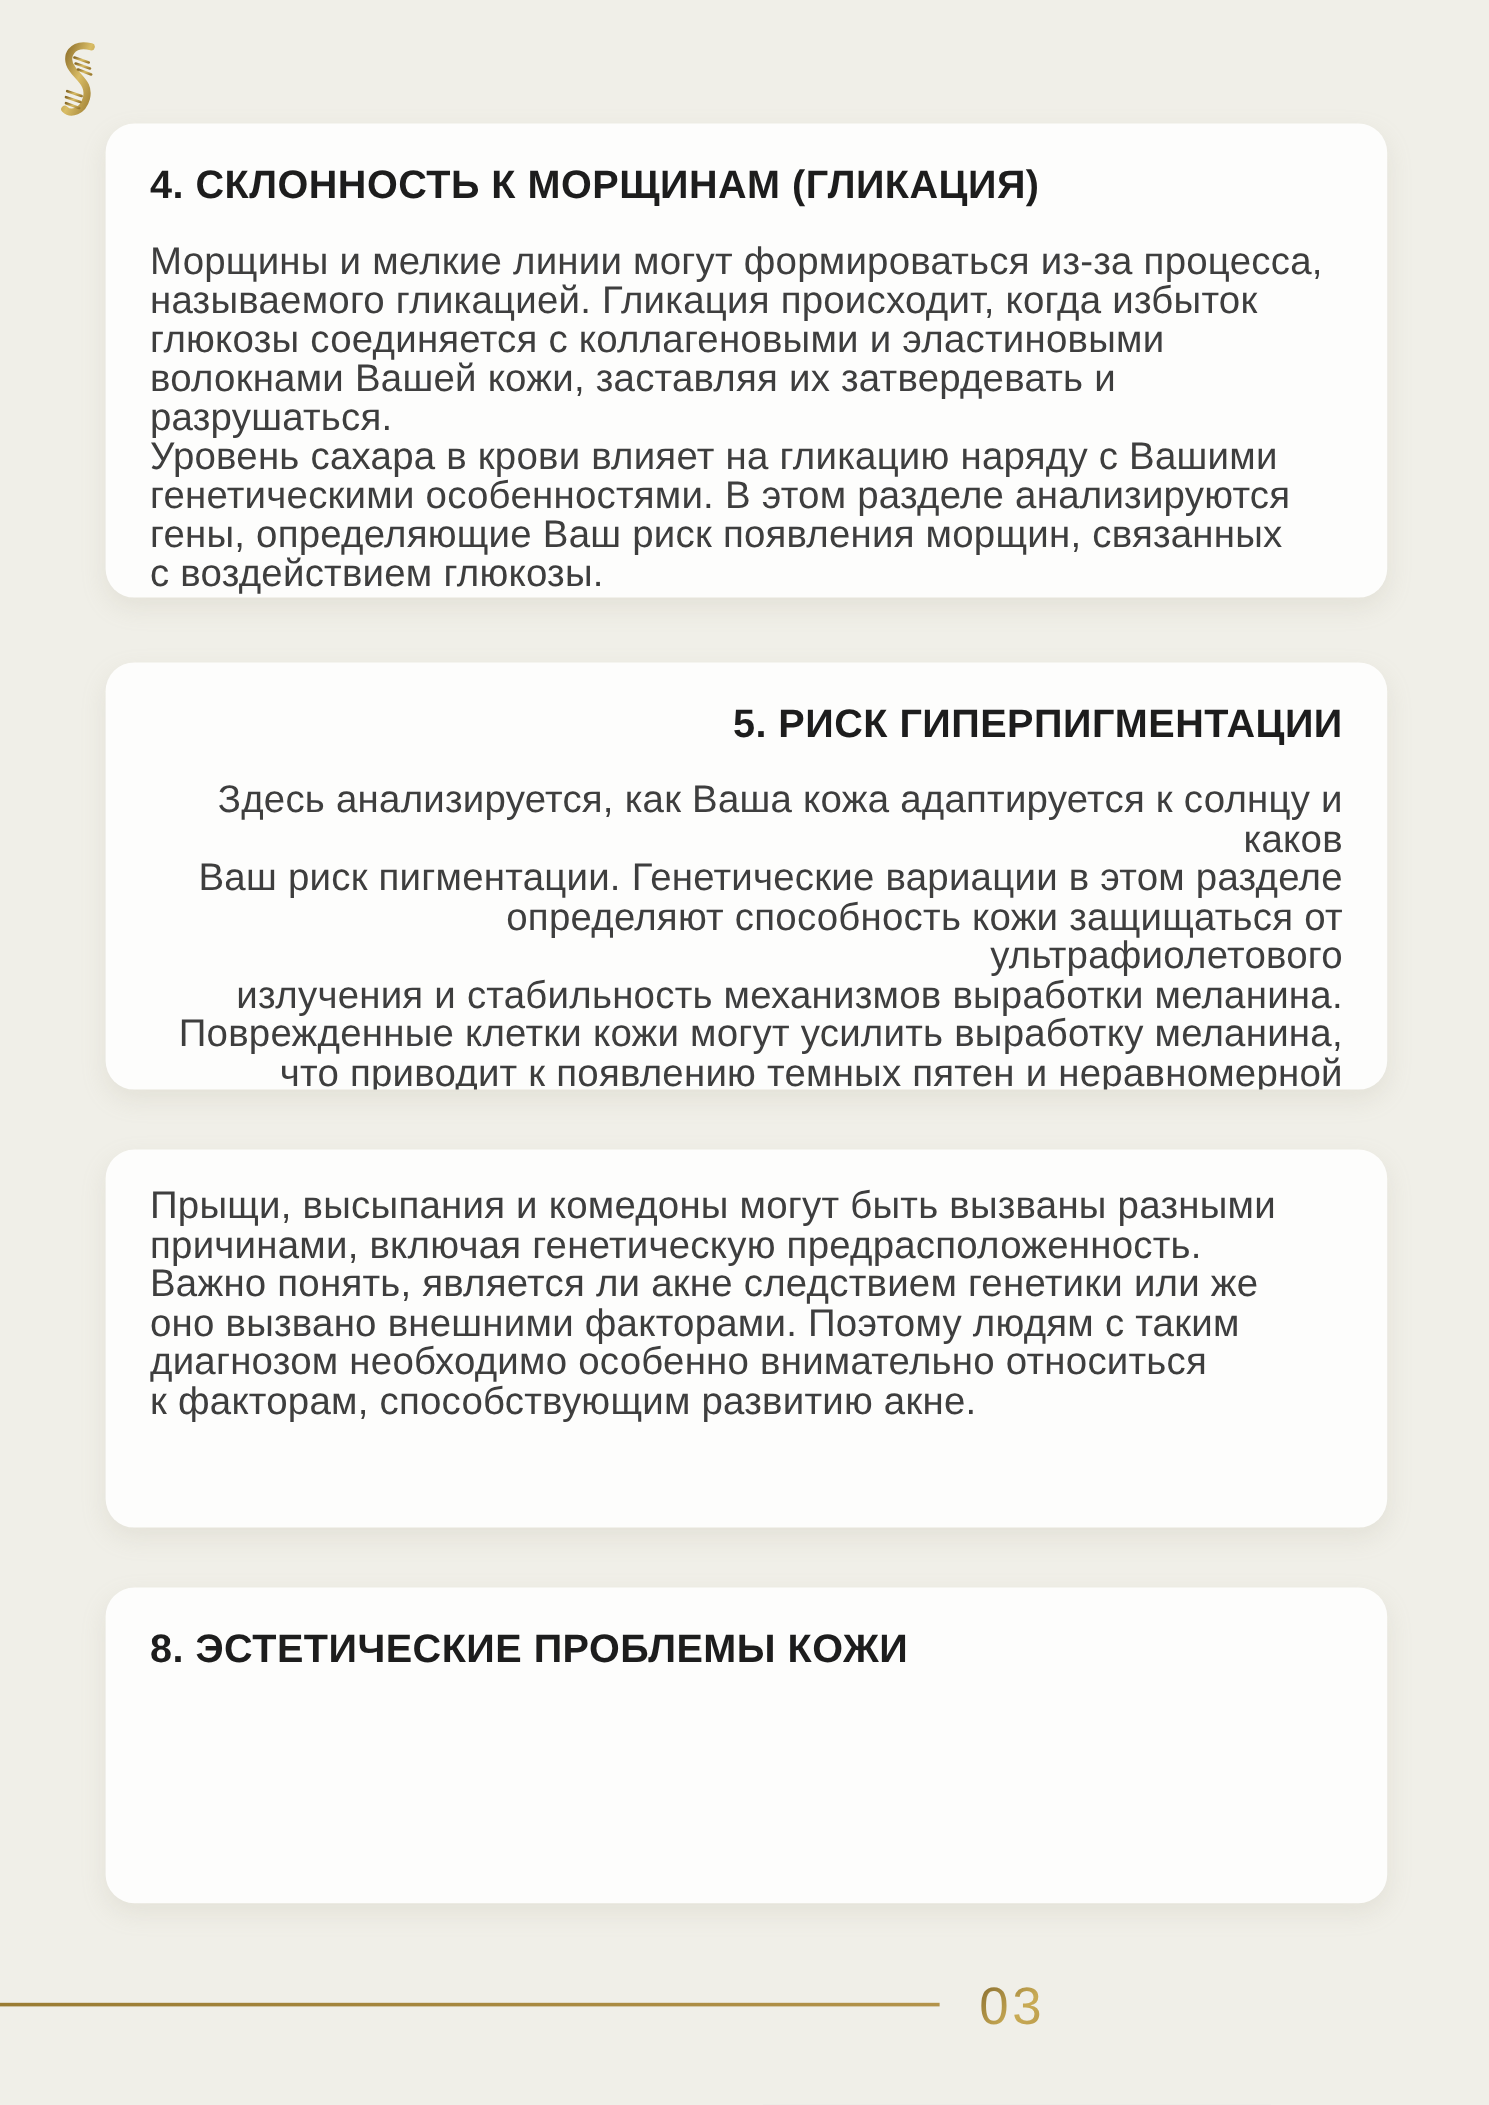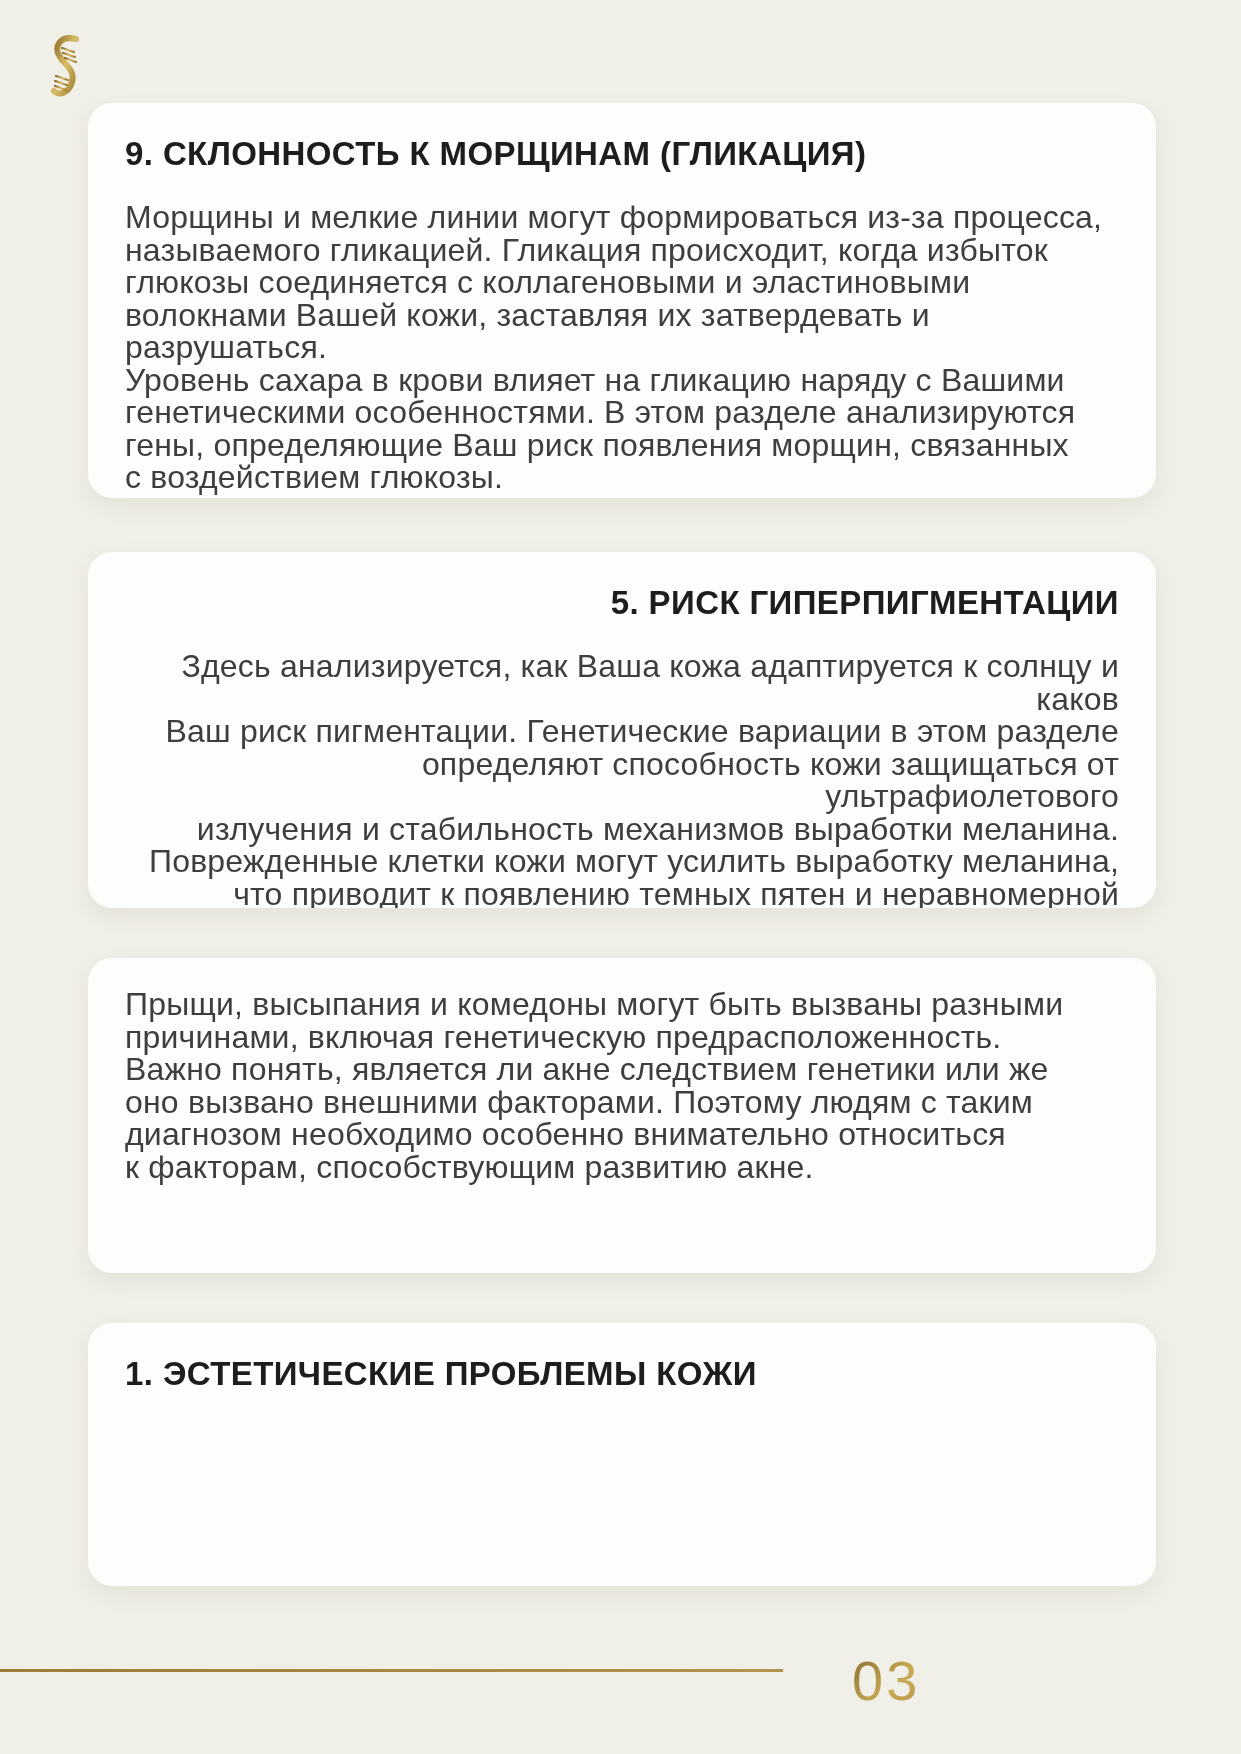--- a/index.html
+++ b/index.html
@@ -53,23 +53,23 @@
   .footer-rule {
     position: absolute;
     left: 0;
     top: 1669px;
     width: 783px;
     height: 3px;
     background: linear-gradient(90deg, #9a7c33, #b3934a);
   }
   .page-number {
     position: absolute;
-    left: 852px;
+    left: 816px;
     top: 1648px;
-    font-size: 56px;
+    font-size: 44px;
     font-weight: 300;
     letter-spacing: 3px;
     color: #ab8c41;
     background: linear-gradient(135deg, #8f7433 10%, #c9ab55 60%, #b5964a 100%);
     -webkit-background-clip: text;
     background-clip: text;
     -webkit-text-fill-color: transparent;
   }
 </style>
 </head>
@@ -92,21 +92,21 @@
         <line x1="17" y1="19" x2="29" y2="23"></line>
         <line x1="19" y1="24" x2="30" y2="28"></line>
         <line x1="10" y1="42" x2="22" y2="46"></line>
         <line x1="9" y1="47" x2="21" y2="51"></line>
         <line x1="9" y1="52" x2="20" y2="56"></line>
       </g>
     </svg>
   </div>
 
   <section class="card card-1">
-    <h2 class="section-title">9. СКЛОННОСТЬ К МОРЩИНАМ (ГЛИКАЦИЯ)</h2>
+    <h2 class="section-title">4. СКЛОННОСТЬ К МОРЩИНАМ (ГЛИКАЦИЯ)</h2>
     <p class="section-body">Морщины и мелкие линии могут формироваться из-за процесса,
 называемого гликацией. Гликация происходит, когда избыток
 глюкозы соединяется с коллагеновыми и эластиновыми
 волокнами Вашей кожи, заставляя их затвердевать и разрушаться.
 Уровень сахара в крови влияет на гликацию наряду с Вашими
 генетическими особенностями. В этом разделе анализируются
 гены, определяющие Ваш риск появления морщин, связанных
 с воздействием глюкозы.</p>
   </section>
 
@@ -124,19 +124,19 @@
   <section class="card card-3">
     <p class="section-body">Прыщи, высыпания и комедоны могут быть вызваны разными
 причинами, включая генетическую предрасположенность.
 Важно понять, является ли акне следствием генетики или же
 оно вызвано внешними факторами. Поэтому людям с таким
 диагнозом необходимо особенно внимательно относиться
 к факторам, способствующим развитию акне.</p>
   </section>
 
   <section class="card card-4">
-    <h2 class="section-title">1. ЭСТЕТИЧЕСКИЕ ПРОБЛЕМЫ КОЖИ</h2>
+    <h2 class="section-title">8. ЭСТЕТИЧЕСКИЕ ПРОБЛЕМЫ КОЖИ</h2>
   </section>
 
   <div class="footer-rule"></div>
   <div class="page-number">03</div>
 
 </div>
 
 </body></html>

